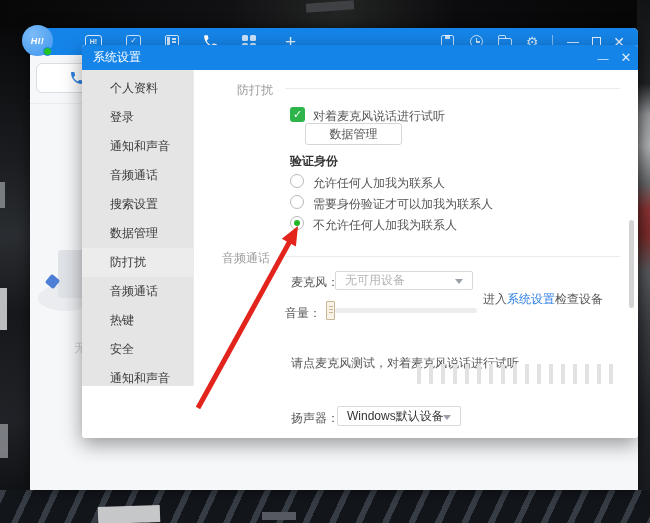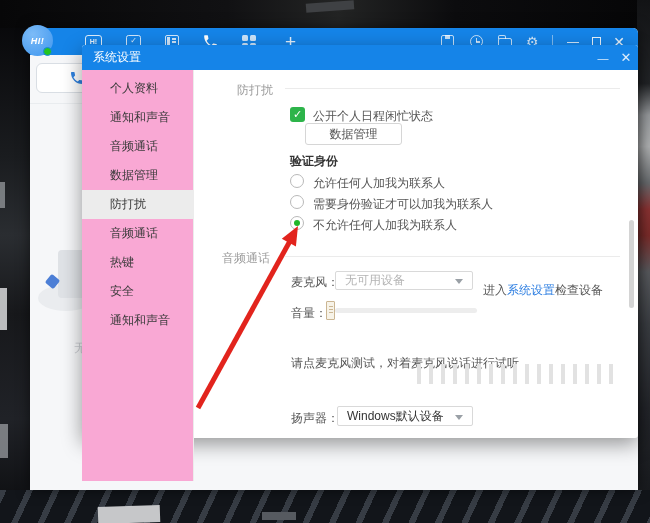--- a/index.html
+++ b/index.html
@@ -77,21 +77,21 @@
   
   #dialog { position:absolute; left:82px; top:45px; width:556px; height:393px; background:#fff;
     border-radius:3px; box-shadow:0 6px 20px rgba(0,0,0,.4); }
   #dialog-header { position:absolute; left:0; top:0; width:556px; height:25px; background:#1584e8; border-radius:3px 3px 0 0; }
   #dialog-title { position:absolute; left:11px; top:0; line-height:25px; color:#fff; font-size:12px; }
   .dlg-ctl { position:absolute; top:0; width:22px; height:25px; display:flex; align-items:center; justify-content:center;
     color:rgba(255,255,255,.85); font-size:11px; }
   #dlg-min { left:510px; }
   #dlg-close { left:533px; font-size:13px; }
 
-  #sidebar { position:absolute; left:0; top:25px; width:112px; height:411px; border-right:1px solid #ececec; background:#f9a8d4; }
+  #sidebar { position:absolute; left:0; top:25px; width:112px; height:316px; border-right:1px solid #ececec; background:#e5e5e5; }
   .sb-item { position:relative; height:29px; line-height:29px; padding-left:28px; font-size:12px; color:#3a3a3a; cursor:default; }
   .sb-item.selected { background:#ececec; }
   #sb-items-wrap { padding-top:4px; }
 
   #content { position:absolute; left:113px; top:25px; width:443px; height:368px; }
   .sec-title { position:absolute; font-size:12px; color:#9c9c9c; }
   .sec-line { position:absolute; height:1px; background:#ebebeb; }
   .lbl { position:absolute; font-size:12px; color:#555; }
   .lbl-dark { position:absolute; font-size:12px; color:#333; font-weight:bold; }
 
@@ -125,21 +125,21 @@
   #vol-handle::after { content:""; position:absolute; left:1.5px; top:4px; width:4px; height:8px;
     background:repeating-linear-gradient(180deg,#cbb693 0 1px, transparent 1px 3px); }
 
   #test-hint { left:96px; top:248px;margin-top:13px; }
   #test-btn { position:absolute; left:108px; top:269px; width:100px; height:22px; background:#fdfdfd;
     border:1px solid #dedede; border-radius:3px; font-size:12px; color:#b8b8b8; text-align:center; line-height:20px; }
   #meter { position:absolute; left:222px; top:270px; width:200px; height:20px; }
   .meter-bar { position:absolute; top:0; width:4px; height:20px; background:#e2e2e2; }
 
   #spk-label { left:96px; top:315px; }
-  #spk-dd { left:142px; top:312px; width:136px; height:20px; }
+  #spk-dd { left:142px; top:312px; width:124px; height:20px; }
   #spk-dd .dd-value { color:#333; line-height:18px; }
 
   #dlg-scrollbar { position:absolute; left:547px; top:175px; width:5px; height:88px; background:#d4d4d4; border-radius:3px; }
 
   
   #arrow-overlay { position:absolute; left:0; top:0; width:650px; height:523px; pointer-events:none; z-index:60; }
 </style>
 </head>
 <body>
 
@@ -225,38 +225,40 @@
   <div id="dialog">
     <div id="dialog-header">
       <span id="dialog-title">系统设置</span>
       <div class="dlg-ctl" id="dlg-min">—</div>
       <div class="dlg-ctl" id="dlg-close">✕</div>
     </div>
 
     <div id="sidebar">
       <div id="sb-items-wrap">
           <div class="sb-item">个人资料</div>
+          <div class="sb-item">登录</div>
           <div class="sb-item">通知和声音</div>
           <div class="sb-item">音频通话</div>
+          <div class="sb-item">搜索设置</div>
           <div class="sb-item">数据管理</div>
           <div class="sb-item selected">防打扰</div>
           <div class="sb-item">音频通话</div>
           <div class="sb-item">热键</div>
           <div class="sb-item">安全</div>
           <div class="sb-item">通知和声音</div>
         </div>
     </div>
 
     <div id="content">
 
       <div class="sec-title" style="left:42px; top:12px;">防打扰</div>
       <div class="sec-line" style="left:90px; top:18px; width:335px;"></div>
 
       <div id="dnd-checkbox">✓</div>
-      <div class="lbl" id="dnd-cb-label">公开个人日程闲忙状态</div>
+      <div class="lbl" id="dnd-cb-label">对着麦克风说话进行试听</div>
       <div id="blacklist-btn">数据管理</div>
       <div class="lbl-dark" id="verify-title">验证身份</div>
 
       <div class="radio-row" style="top:104px;">
         <div class="radio-circle"></div>
         <div class="radio-label">允许任何人加我为联系人</div>
       </div>
       <div class="radio-row" style="top:125px;">
         <div class="radio-circle"></div>
         <div class="radio-label">需要身份验证才可以加我为联系人</div>
@@ -267,25 +269,25 @@
       </div>
 
       <div class="sec-title" style="left:27px; top:180px;">音频通话</div>
       <div class="sec-line" style="left:90px; top:186px; width:335px;"></div>
 
       <div class="lbl" id="mic-label" style="left:96px; top:204px;">麦克风：</div>
       <div class="dd-box" id="mic-dd" style="top:201px;">
         <span class="dd-value">无可用设备</span>
         <span class="dd-caret"></span>
       </div>
-      <div id="mic-hint" style="top:212px;">
+      <div id="mic-hint" style="top:221px;">
         <span>进入</span><a href="#">系统设置</a><span>检查设备</span>
       </div>
 
-      <div class="lbl" id="vol-label" style="left:96px; top:235px;">音量：</div>
+      <div class="lbl" id="vol-label" style="left:90px; top:235px;">音量：</div>
       <div id="vol-handle" style="top:231px;"></div>
       <div id="vol-track" style="top:238px;"></div>
 
       <div class="lbl" id="test-hint" style="left:96px; top:272px;">请点麦克风测试，对着麦克风说话进行试听</div>
       <div id="meter" style="top:294px;">
           <div class="meter-bar" style="left: 0px;"></div>
           <div class="meter-bar" style="left: 12px;"></div>
           <div class="meter-bar" style="left: 24px;"></div>
           <div class="meter-bar" style="left: 36px;"></div>
           <div class="meter-bar" style="left: 48px;"></div>

